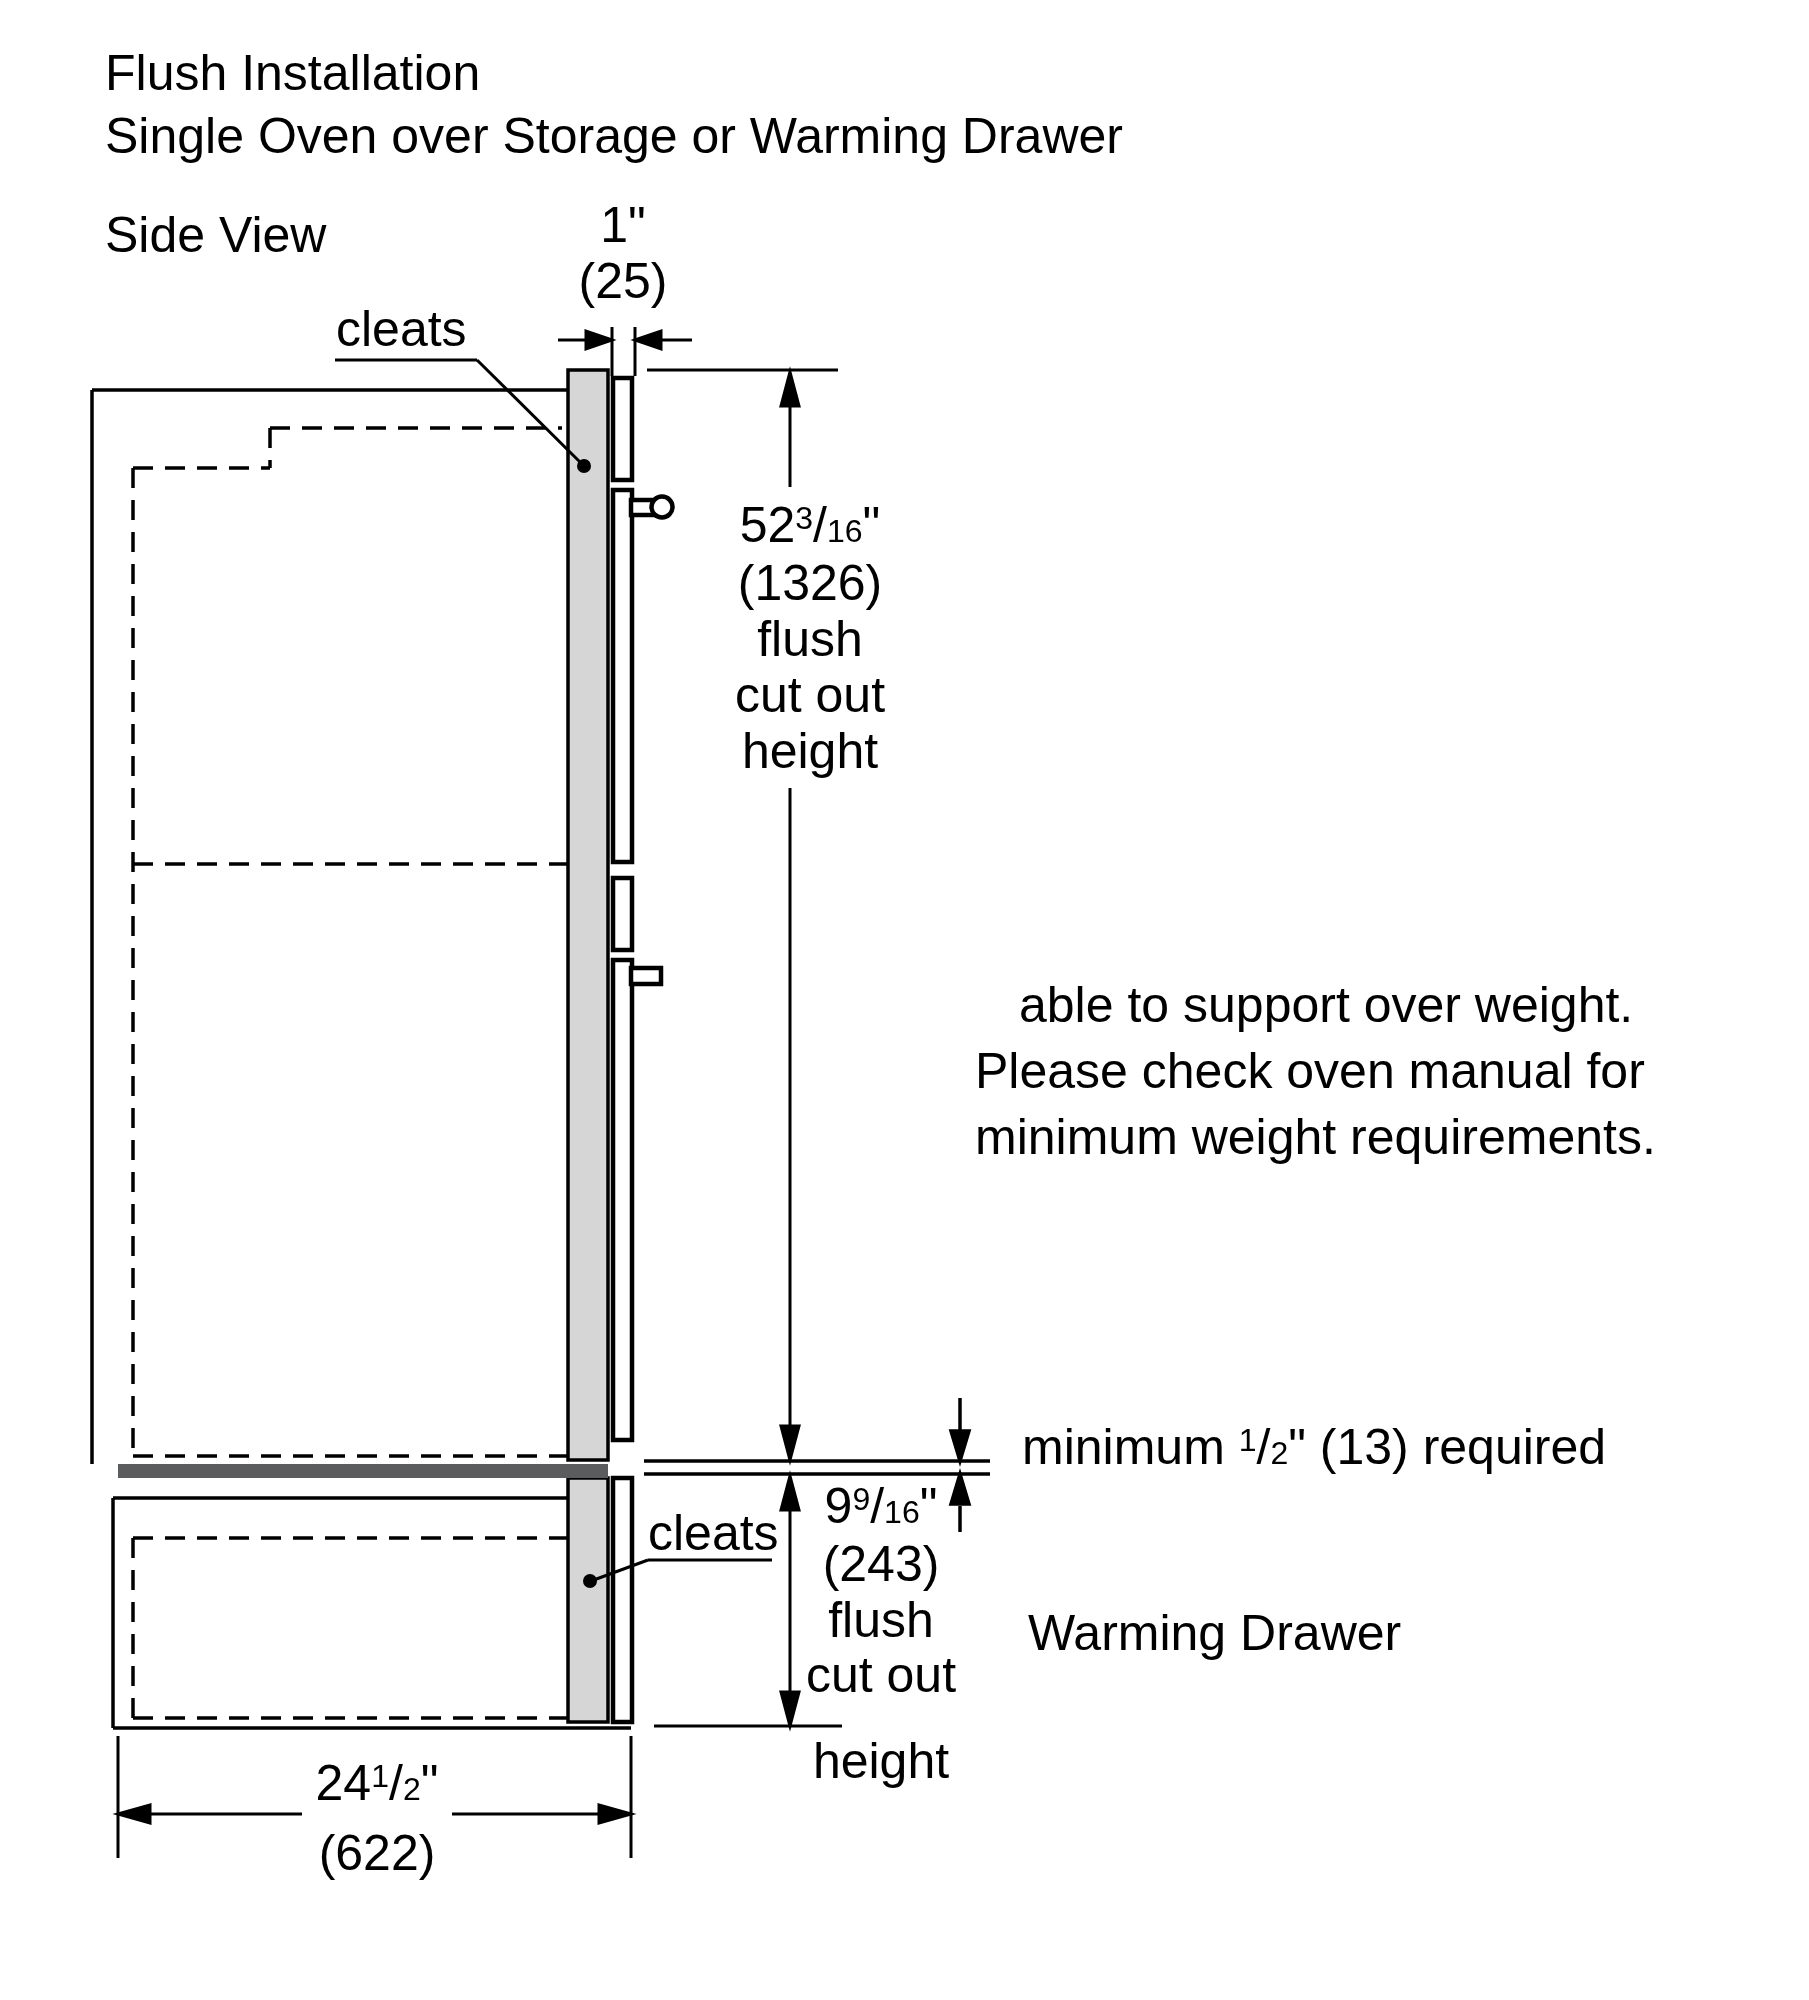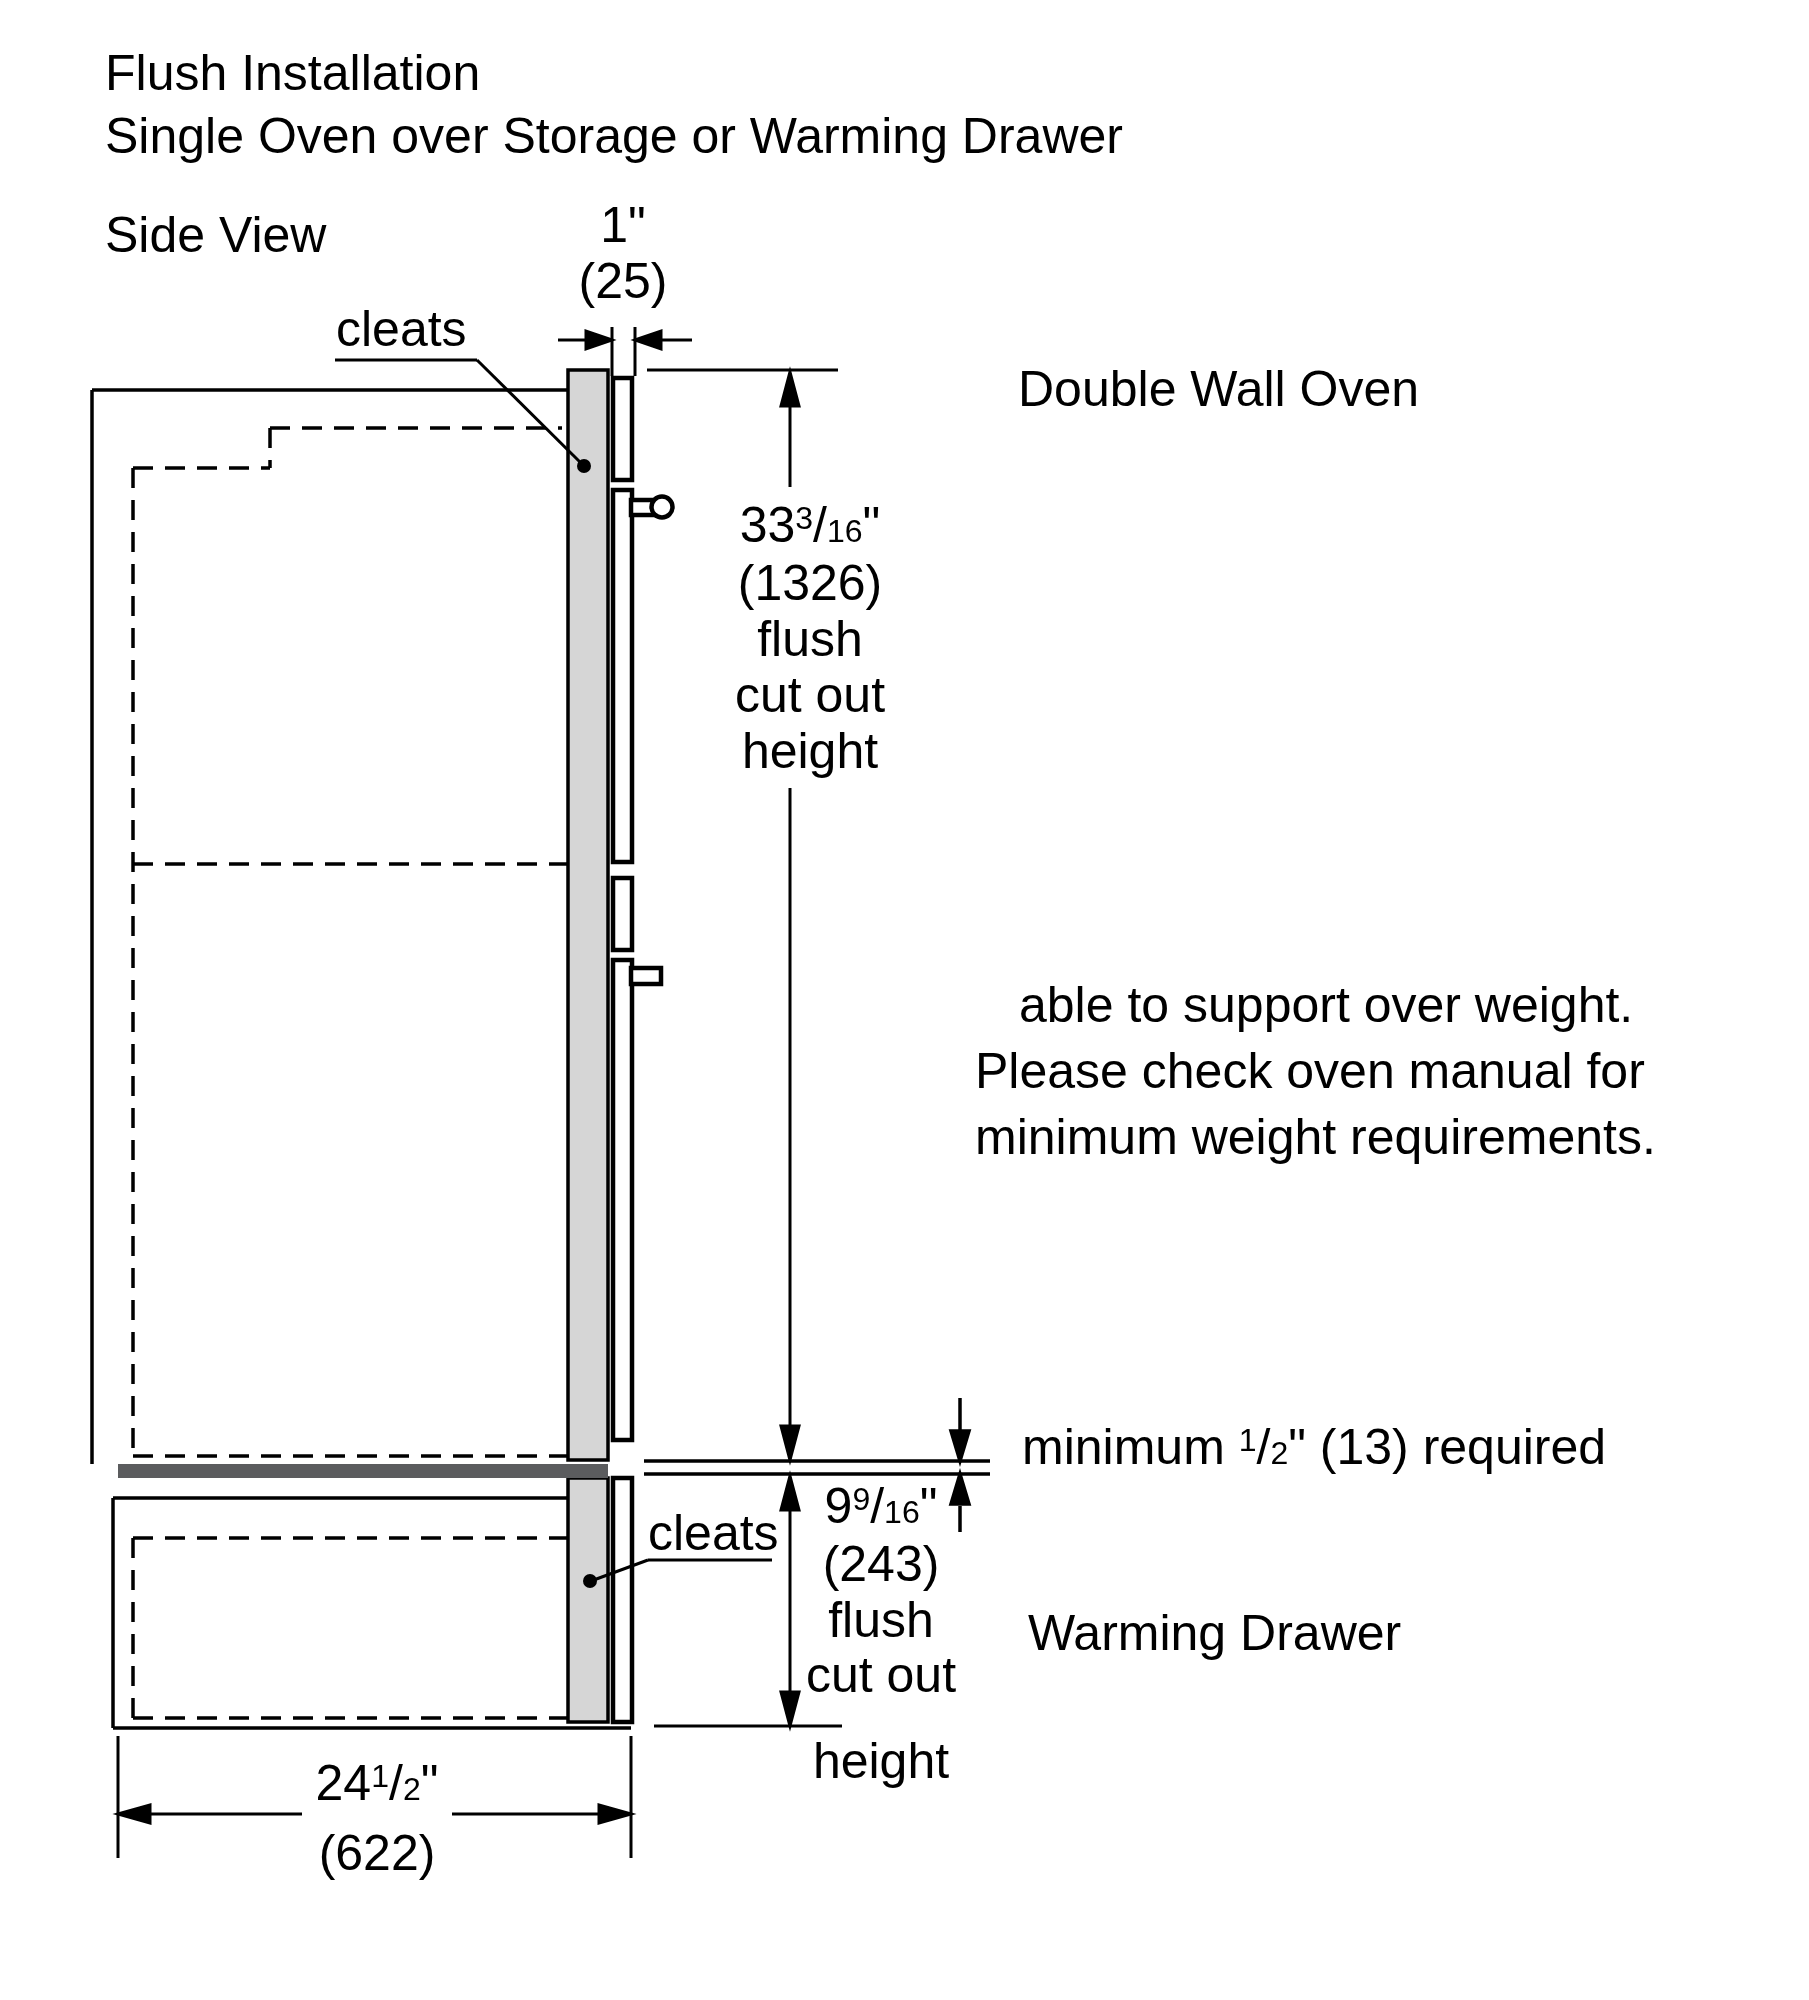--- a/index.html
+++ b/index.html
@@ -125,24 +125,23 @@
   </svg>
 
   <div class="t" style="left:105px;top:44px;">Flush Installation</div>
   <div class="t" style="left:105px;top:107px;">Single Oven over Storage or Warming Drawer</div>
   <div class="t" style="left:105px;top:206px;">Side View</div>
 
   <div class="t ctr" style="left:533px;top:196px;width:180px;">1"</div>
   <div class="t ctr" style="left:533px;top:252px;width:180px;">(25)</div>
 
   <div class="t" style="left:336px;top:300px;">cleats</div>
-  <div class="t" style="left:1018px;top:360px;">Double Wall Oven</div>
 
   <div class="t ctr" style="left:700px;top:496px;width:220px;">
-    <span>33</span><span class="fr-s">3</span><span>/</span><span class="fr-b">16</span><span>"</span>
+    <span>52</span><span class="fr-s">3</span><span>/</span><span class="fr-b">16</span><span>"</span>
   </div>
   <div class="t ctr" style="left:700px;top:554px;width:220px;">(1326)</div>
   <div class="t ctr" style="left:700px;top:610px;width:220px;">flush</div>
   <div class="t ctr" style="left:700px;top:666px;width:220px;">cut out</div>
   <div class="t ctr" style="left:700px;top:722px;width:220px;">height</div>
 
   <div class="t" style="left:1019px;top:976px;">able to support over weight.</div>
   <div class="t" style="left:975px;top:1042px;">Please check oven manual for</div>
   <div class="t" style="left:975px;top:1108px;">minimum weight requirements.</div>
 

